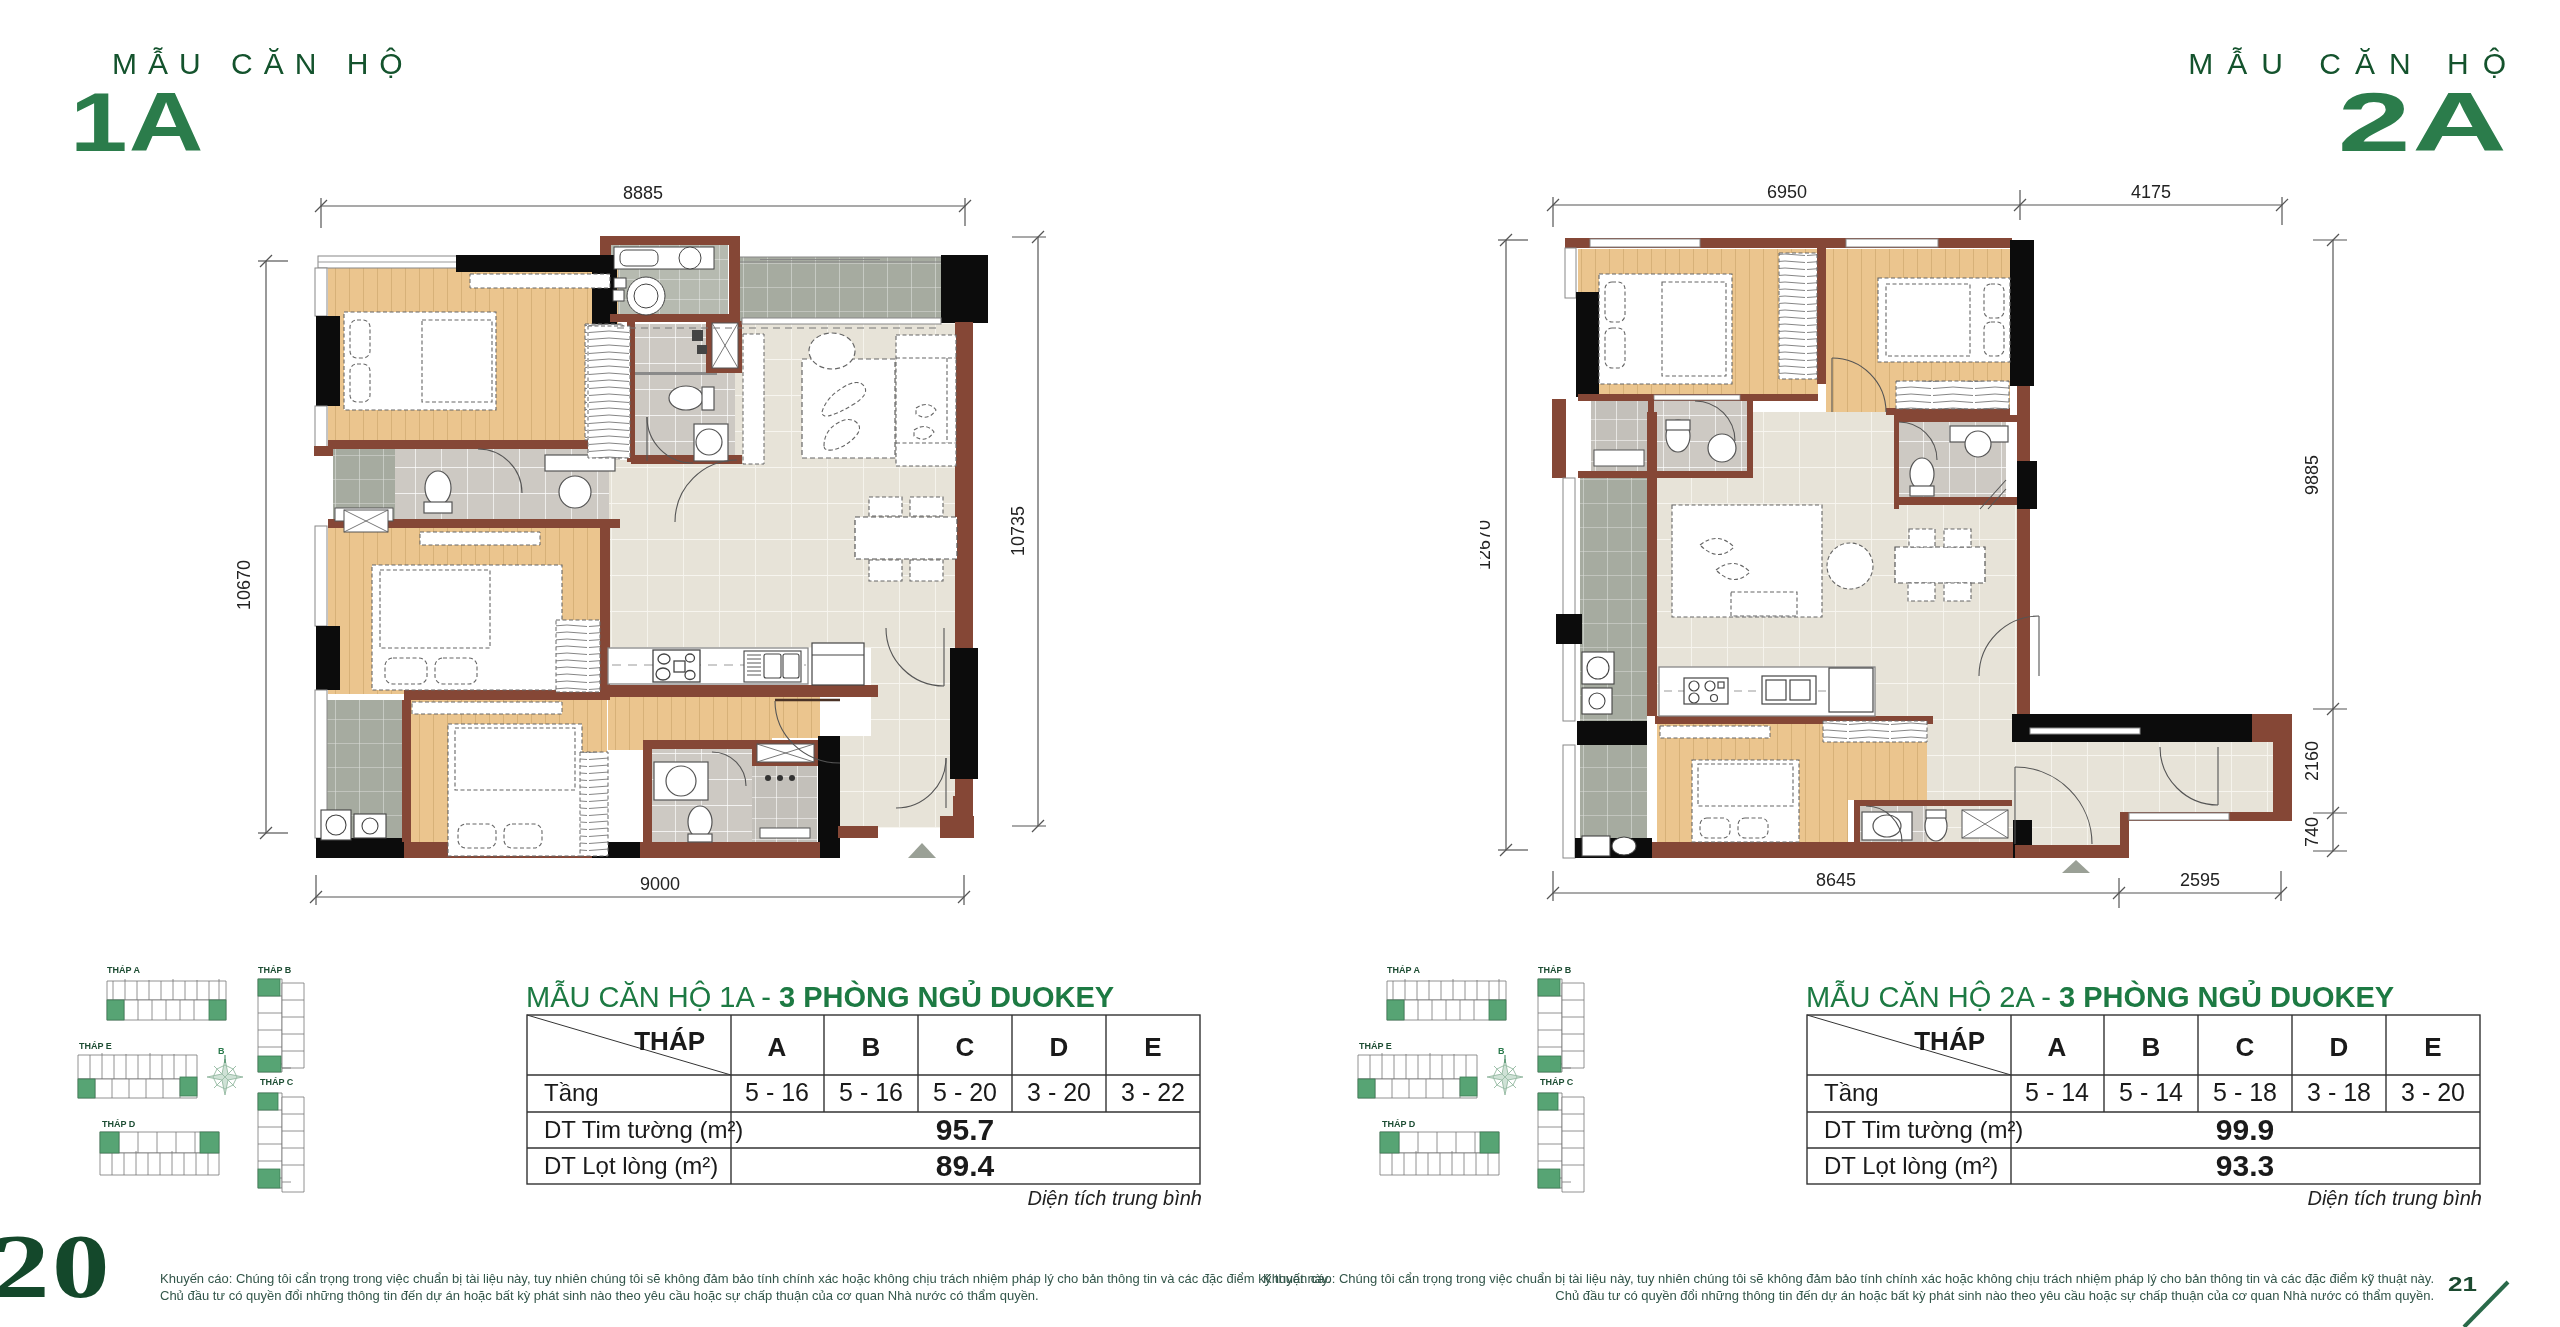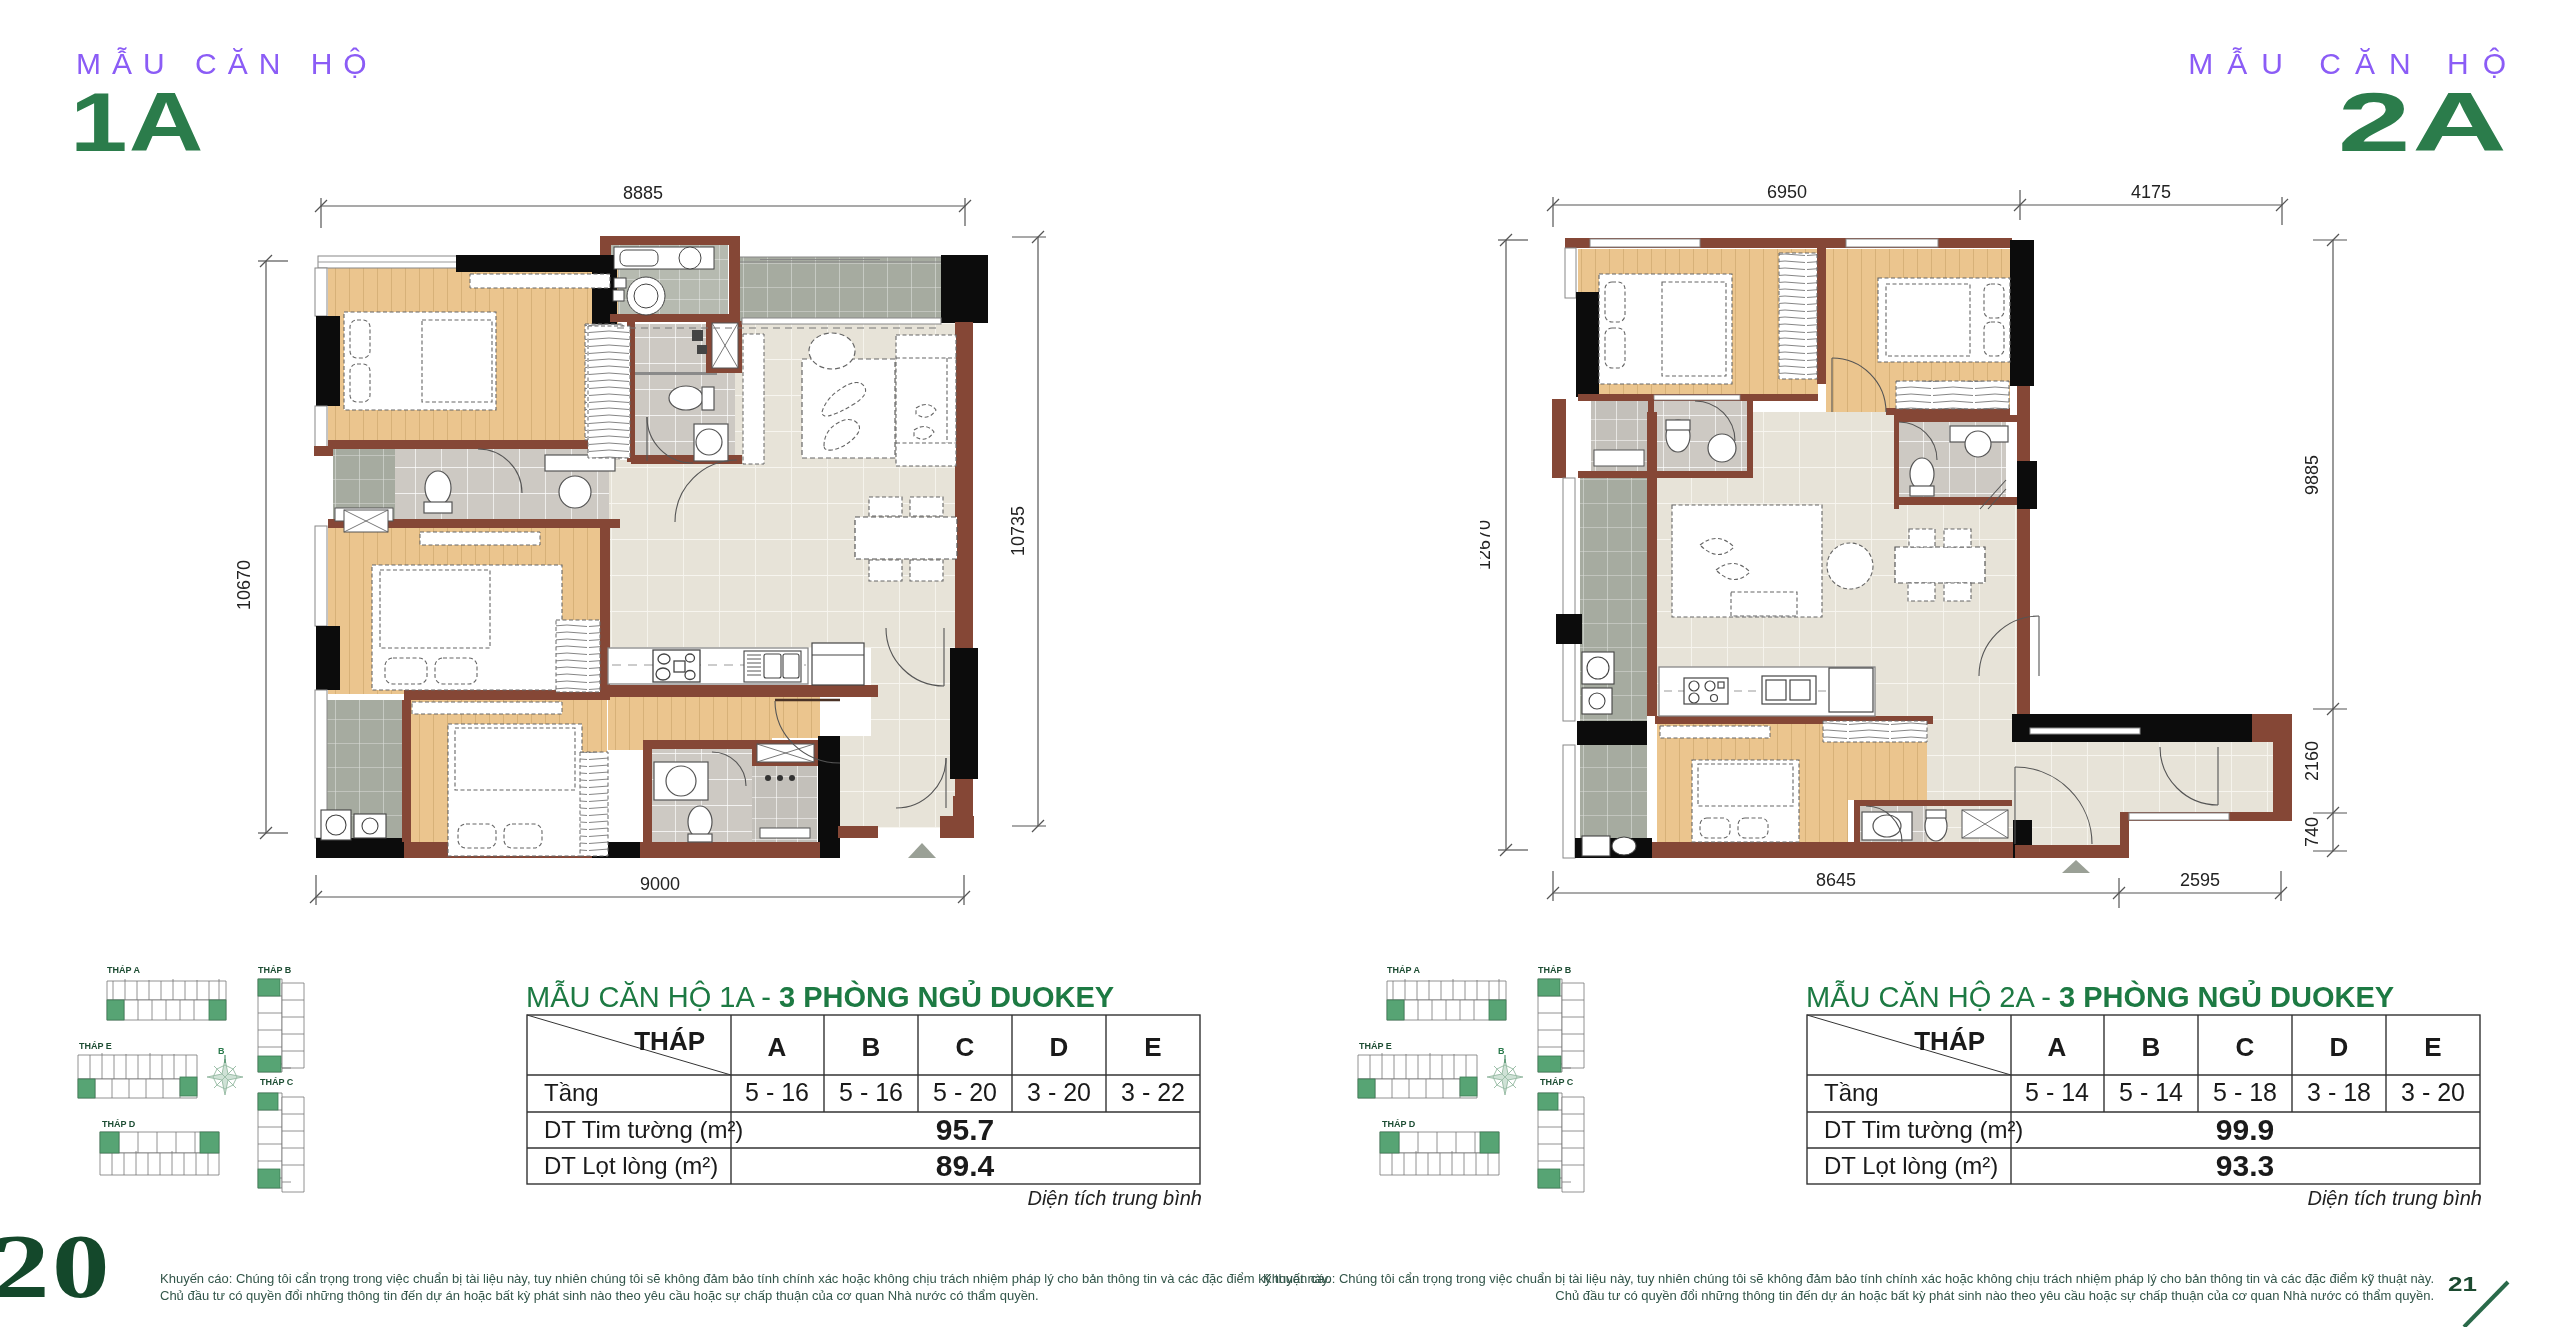--- a/index.html
+++ b/index.html
@@ -1,18 +1,18 @@
 <!DOCTYPE html>
 <html><head>
 <meta charset="utf-8">
 <style>
 html,body{margin:0;padding:0;background:#ffffff;width:2560px;height:1327px;overflow:hidden;}
 body{font-family:"Liberation Sans",sans-serif;position:relative;}
 .abs{position:absolute;}
-.gtitle{color:#8b5cf6;font-size:30px;letter-spacing:11px;font-weight:400;}
+.gtitle{color:#14532d;font-size:30px;letter-spacing:11px;font-weight:400;margin-left:36px;}
 .gbig{color:#2b7c4b;font-size:84px;font-weight:700;letter-spacing:1px;transform-origin:left top;}
 .foot{color:#33564a;font-size:13px;line-height:16.5px;}
 .pagenum{color:#14482b;font-family:"Liberation Serif",serif;font-size:92px;font-weight:700;transform:scaleX(1.25);transform-origin:left top;letter-spacing:2px;}
 </style>
 </head>
 <body>
 
 <div class="abs gtitle" style="left:76px;top:47px;">MẪU CĂN HỘ</div>
 
 <div class="abs gbig" style="left:70px;top:74px;transform:scaleX(1.23);">1A</div>

